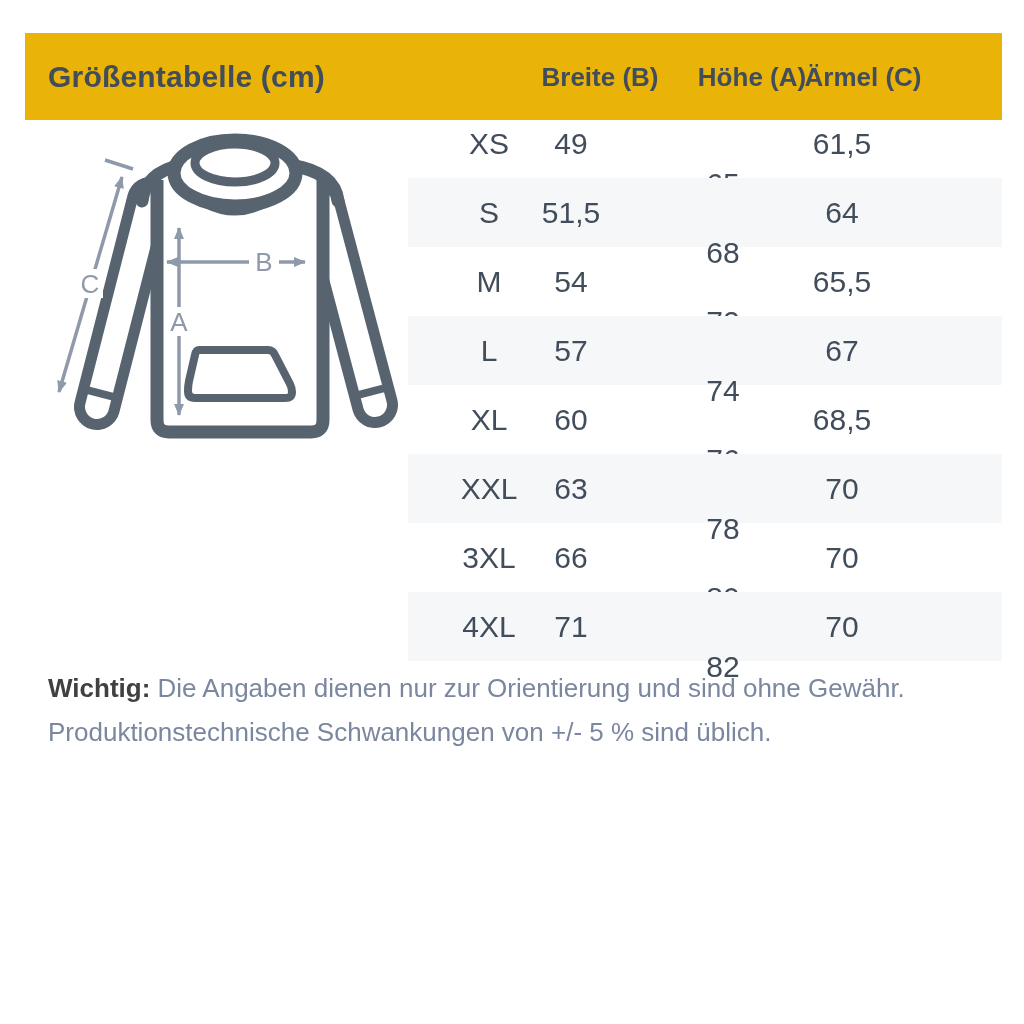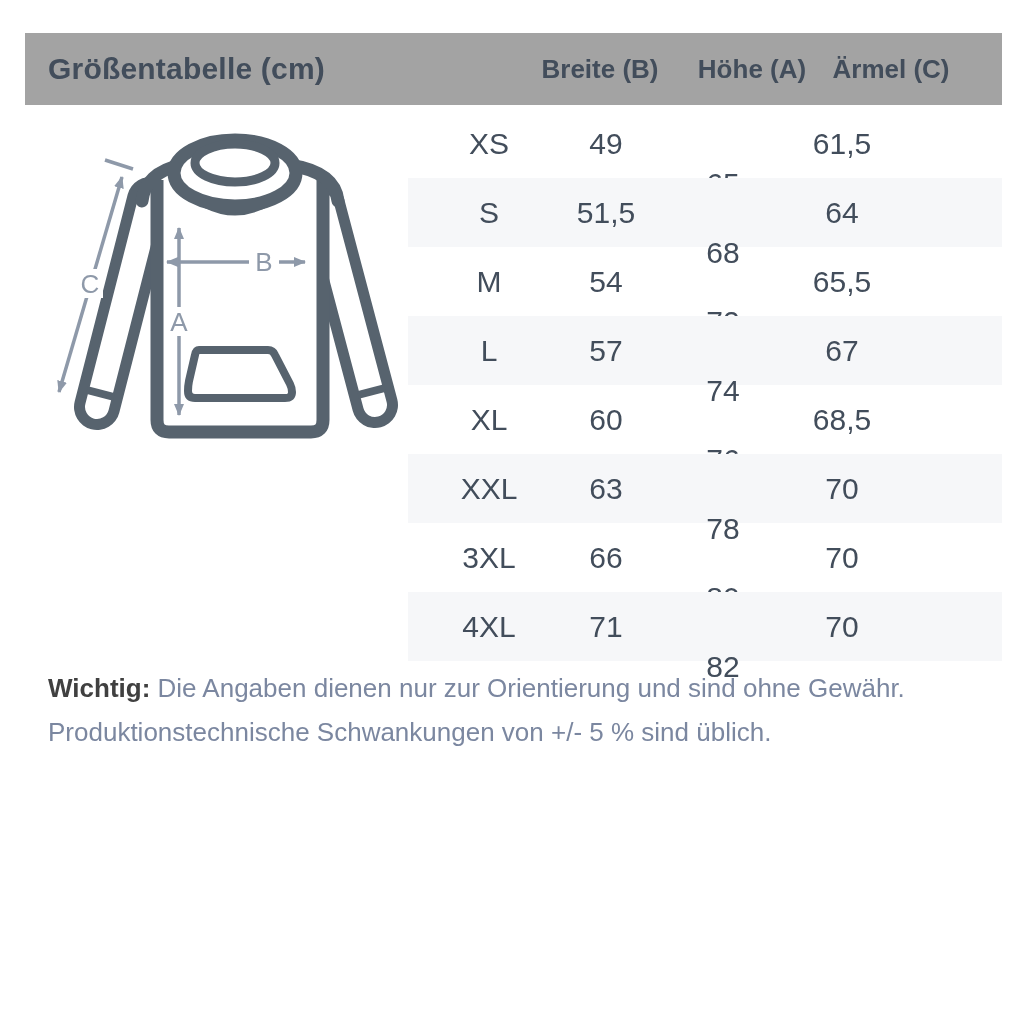--- a/index.html
+++ b/index.html
@@ -13,60 +13,60 @@
     position: relative;
     overflow: hidden;
     font-family: "Liberation Sans", sans-serif;
   }
   .page { position: absolute; inset: 0; }
 
   
   .band {
     position: absolute;
     left: 25px; top: 33px;
-    width: 977px; height: 72px;
-    background: #a3a3a3;
+    width: 977px; height: 87px;
+    background: #eab308;
   }
   .band .title {
     position: absolute;
     left: 23px; top: 50%;
     transform: translateY(-50%);
     font-size: 30px; font-weight: bold;
     color: #424d5b;
     white-space: nowrap;
     letter-spacing: 0.2px;
   }
   .colh {
     position: absolute; top: 50%;
     transform: translate(-50%, -50%);
     font-size: 26px; font-weight: bold;
     color: #424d5b;
     white-space: nowrap;
   }
   .colh.pos-breite { left: 575px; }
   .colh.pos-hoehe  { left: 727px; }
-  .colh.pos-aermel { left: 866px; }
+  .colh.pos-aermel { left: 838px; }
 
   
   .rows {
     position: absolute;
     left: 408px; top: 109px;
     width: 594px;
   }
   .row { position: relative; height: 69px; }
   .row:nth-child(even) { background: #f6f7f9; }
   .cell {
     position: absolute; top: 50%;
     transform: translate(-50%, -50%);
     font-size: 30px;
     color: #424d5b;
     white-space: nowrap;
   }
   .cell.col-size   { left: 81px;  }
-  .cell.col-breite { left: 198px; }
+  .cell.col-breite { left: 163px; }
   .cell.col-hoehe  { left: 315px; margin-top: 40px; }
   .cell.col-aermel { left: 434px; }
 
   
   .hoodie-wrap {
     position: absolute;
     left: 45px; top: 128px;
     width: 360px; height: 330px;
   }
   .dim-label {

